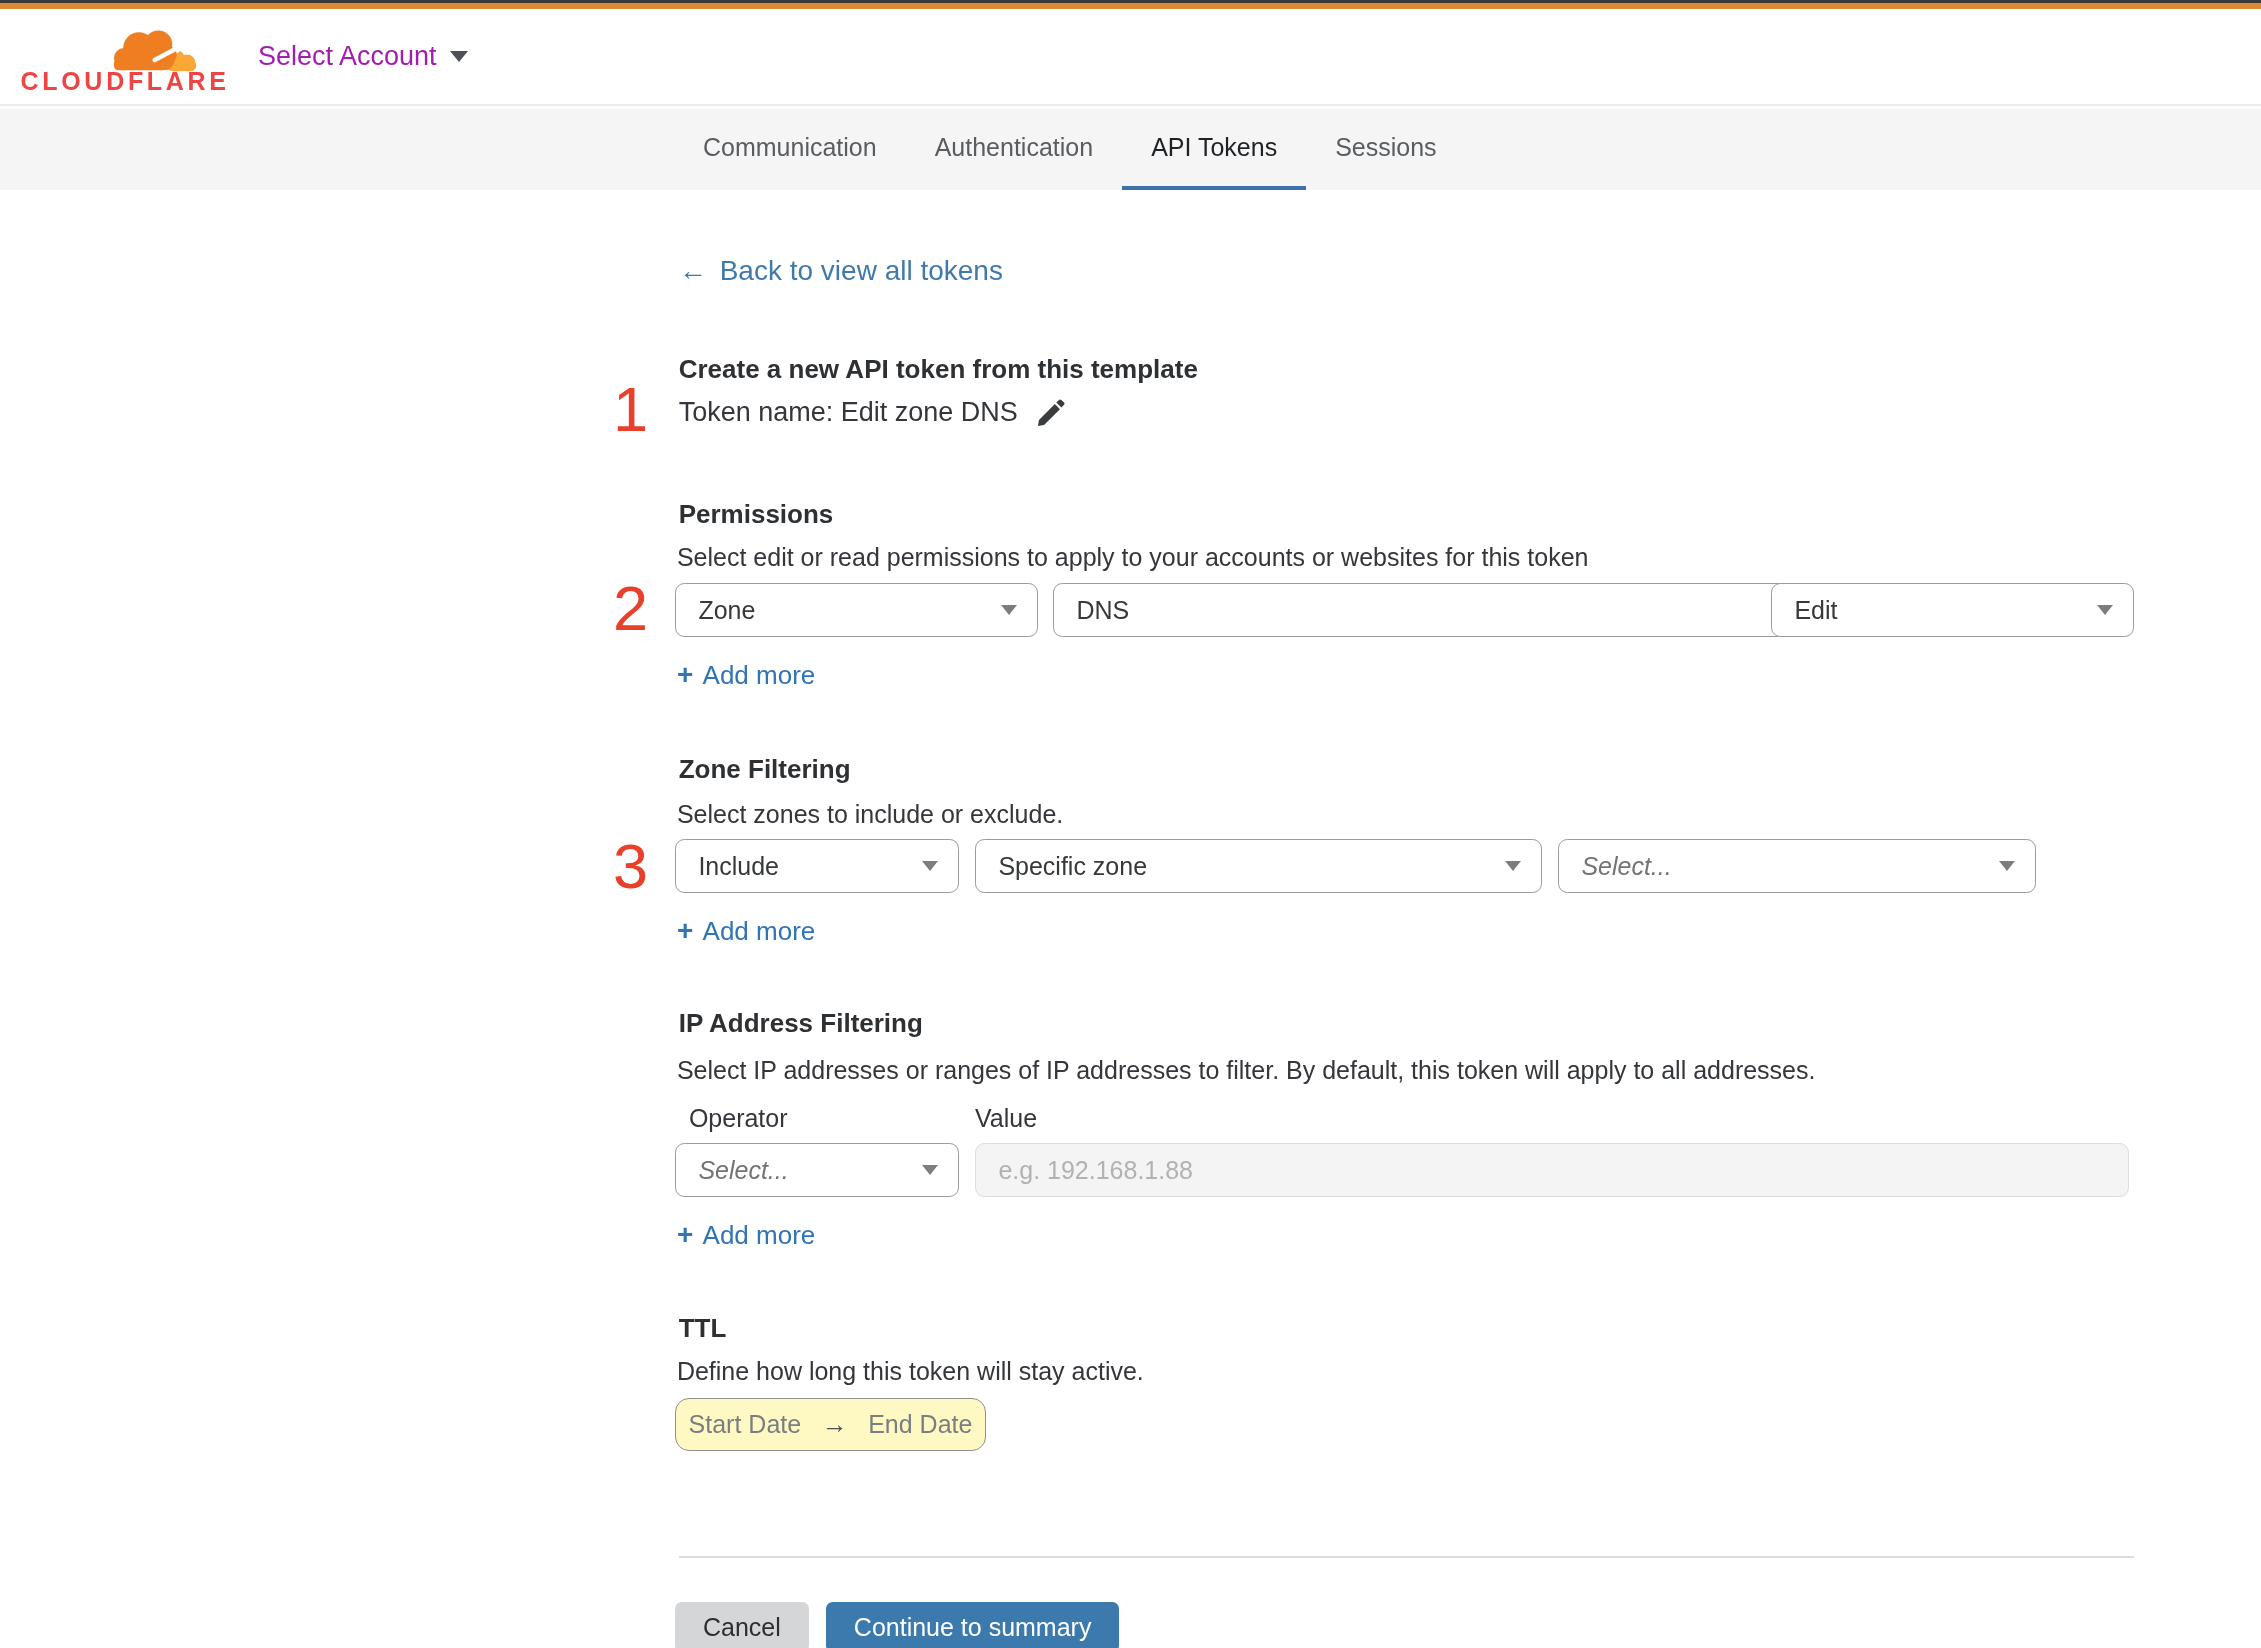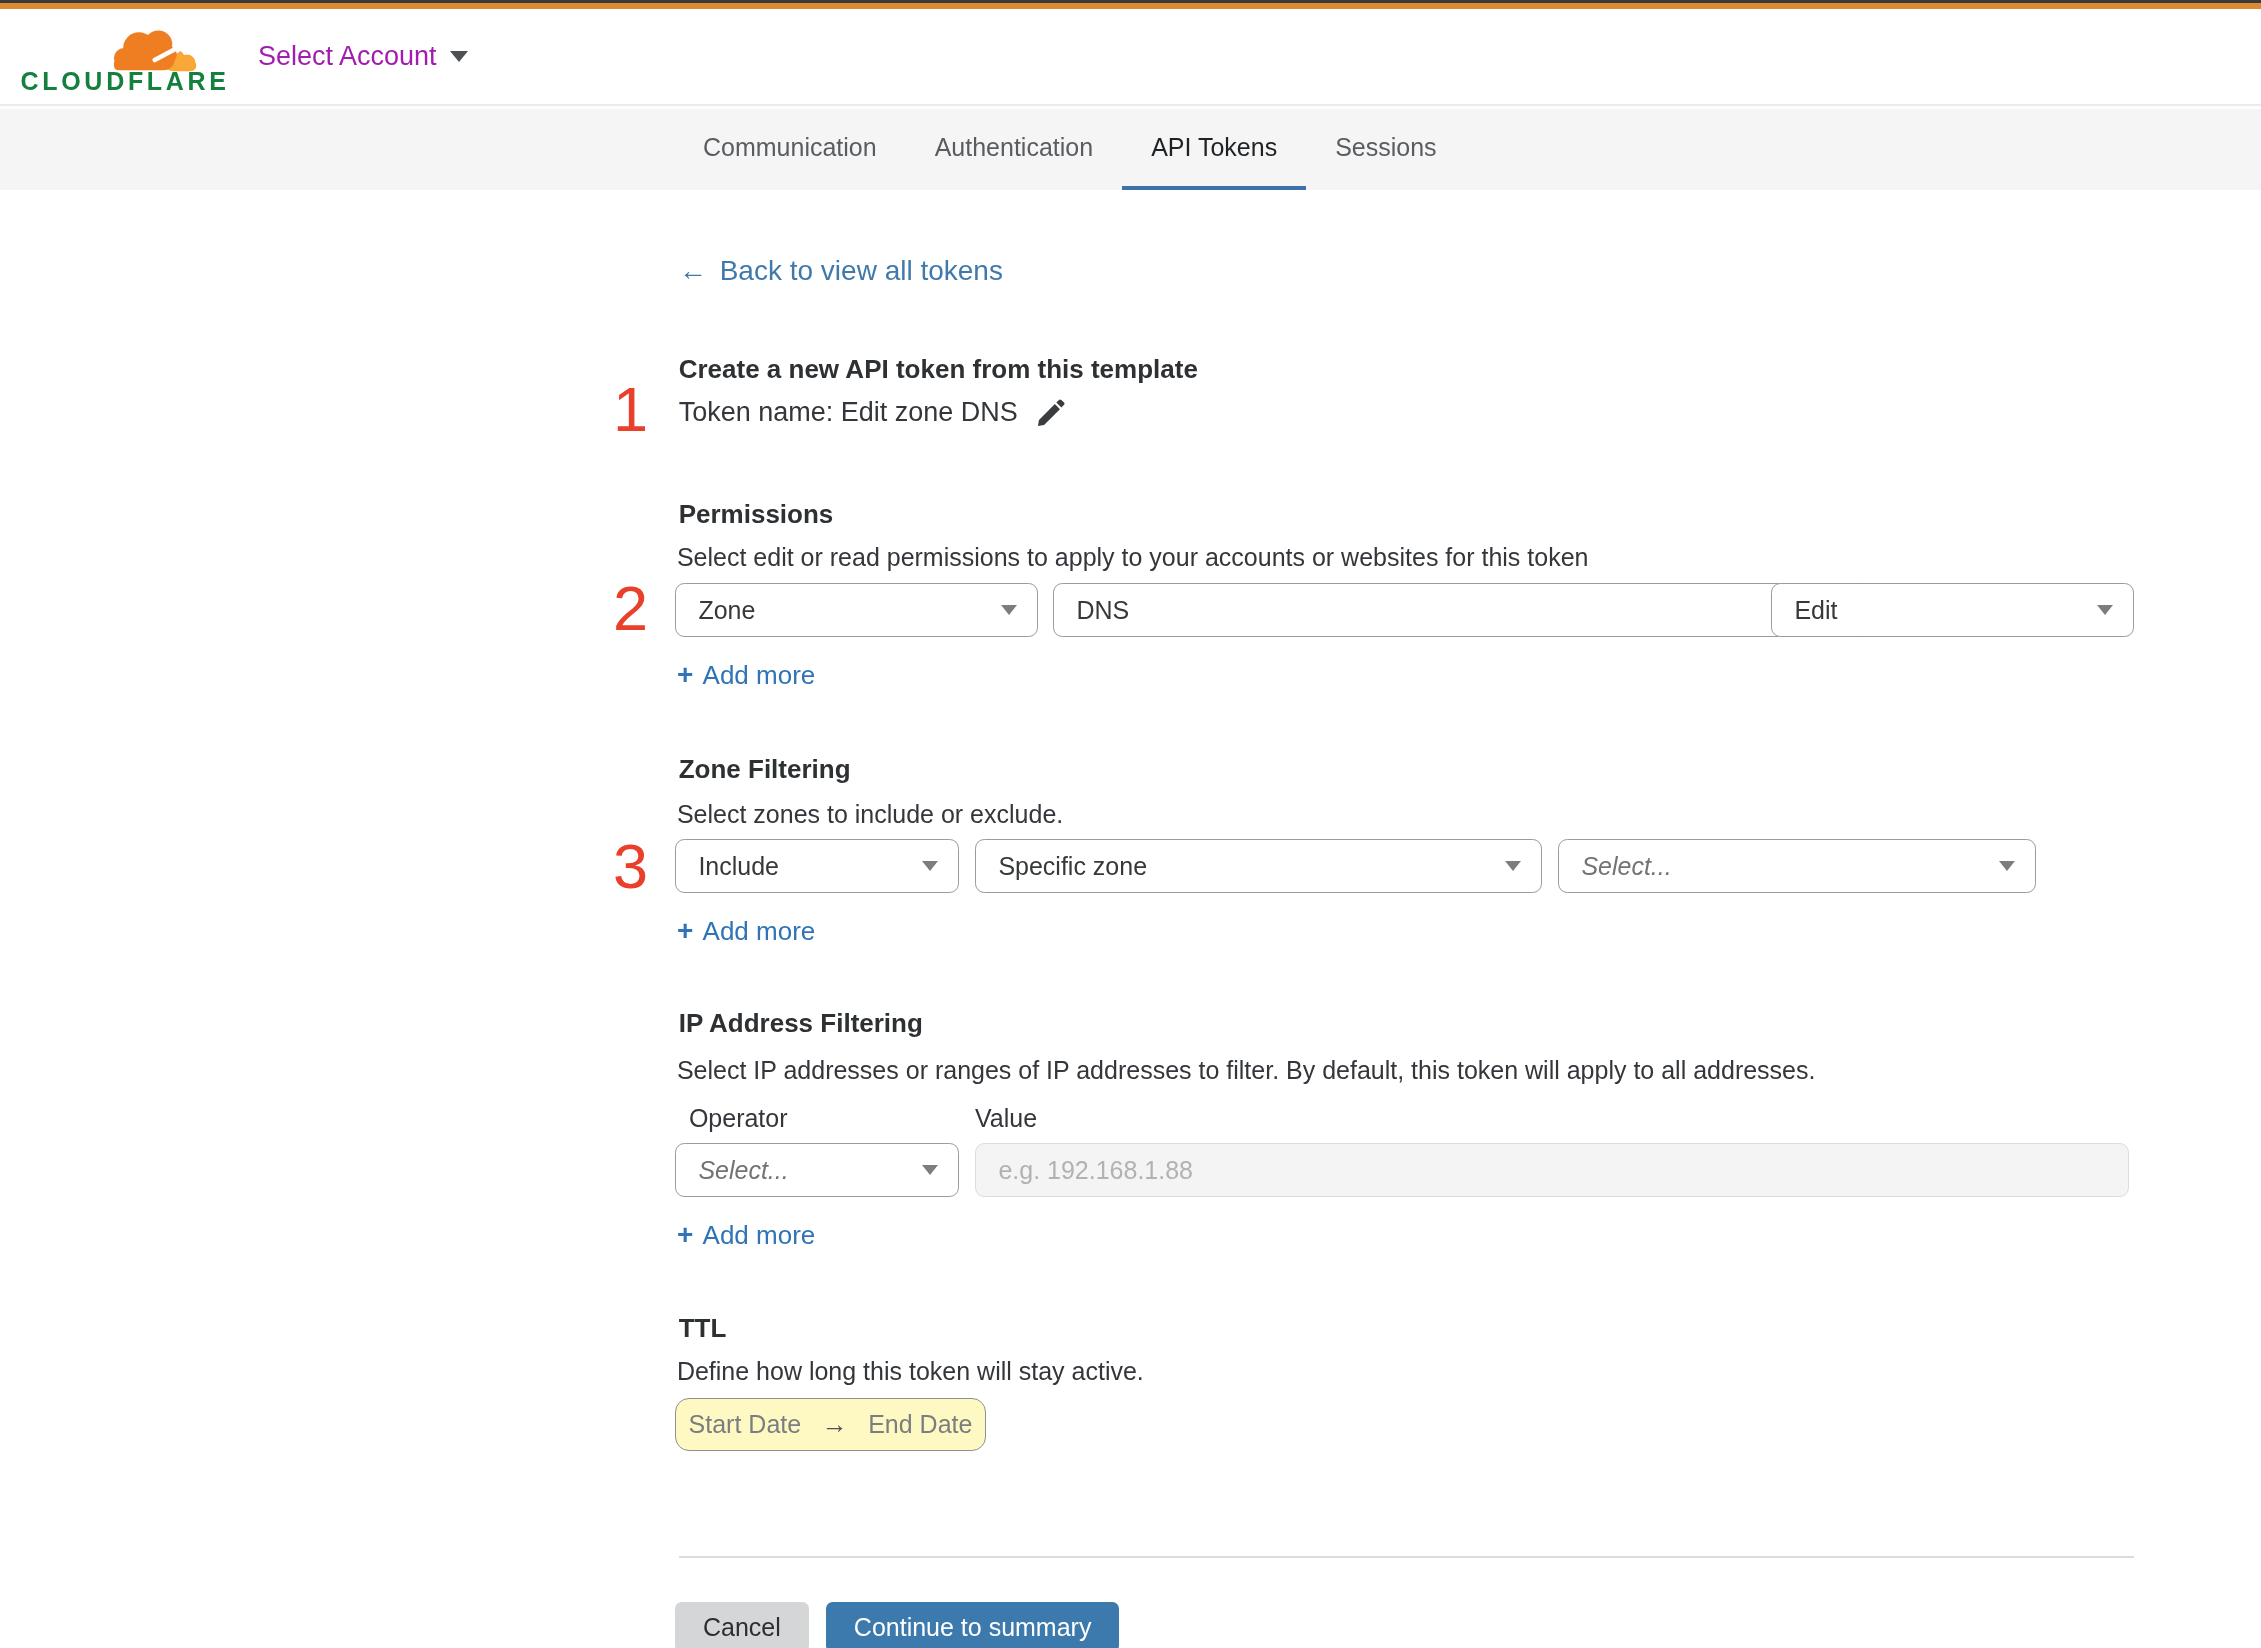--- a/index.html
+++ b/index.html
@@ -14,21 +14,21 @@
   
   .top-bar { position: absolute; top: 0; left: 0; width: 100%; height: 9.3px; background: #dd8a35; }
   .top-bar-dark { position: absolute; top: 0; left: 0; width: 100%; height: 2.8px; background: #3a3a3a; }
 
   
   .header { position: absolute; top: 9.3px; left: 0; width: 100%; height: 97px; background: #ffffff; border-bottom: 2.8px solid #eaeaeb; }
   .logo { position: absolute; left: 20.5px; top: 3.7px; width: 186px; height: 89px; }
   .logo svg { position: absolute; left: 89px; top: 11.2px; width: 93px; height: 50px; }
   .brand {
     position: absolute; left: 0; bottom: 5.6px; width: 186px;
-    font-size: 25px; font-weight: 700; letter-spacing: 3.7px; color: #15803d;
+    font-size: 25px; font-weight: 700; letter-spacing: 3.7px; color: #ef4444;
     text-align: center; white-space: nowrap;
   }
   .account-selector {
     position: absolute; left: 258px; top: 0; height: 94px;
     display: flex; align-items: center; gap: 13px; cursor: pointer;
   }
   .account-selector .label { font-size: 27px; color: #a21caf; }
   .tri-down {
     width: 0; height: 0;
     border-left: 9.3px solid transparent; border-right: 9.3px solid transparent;

